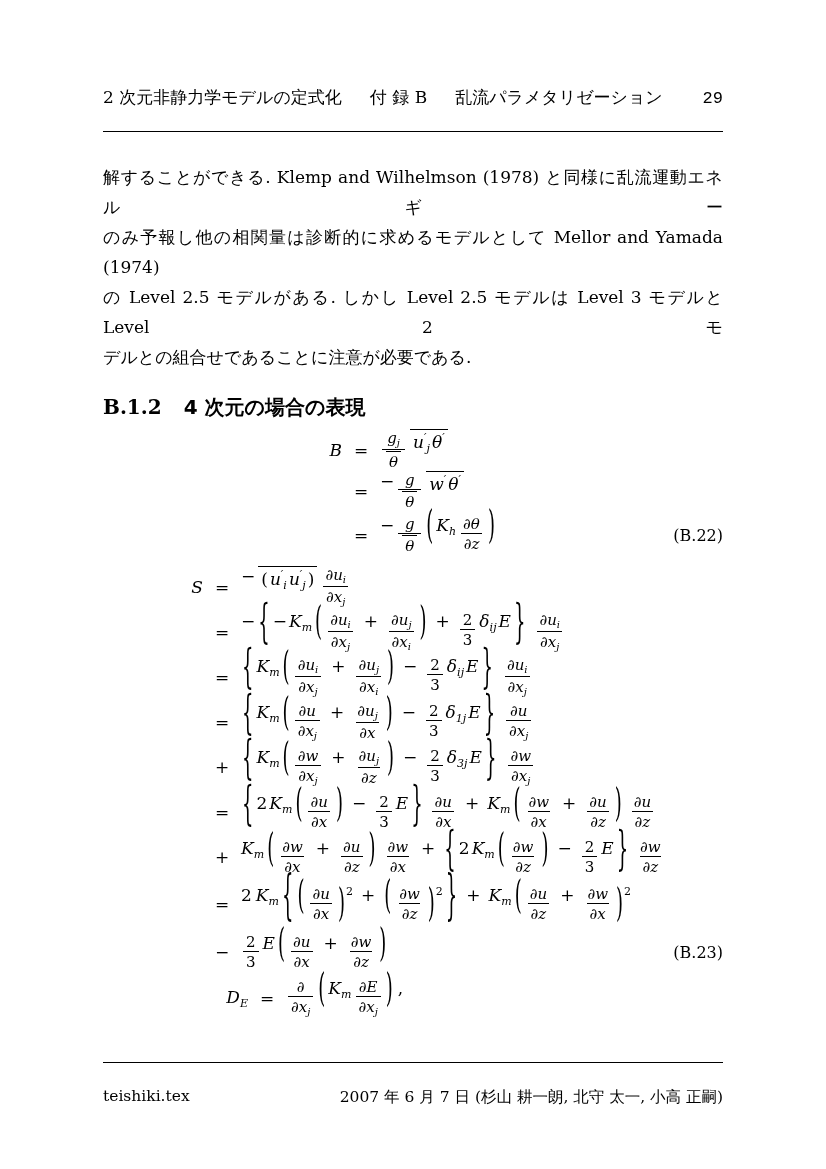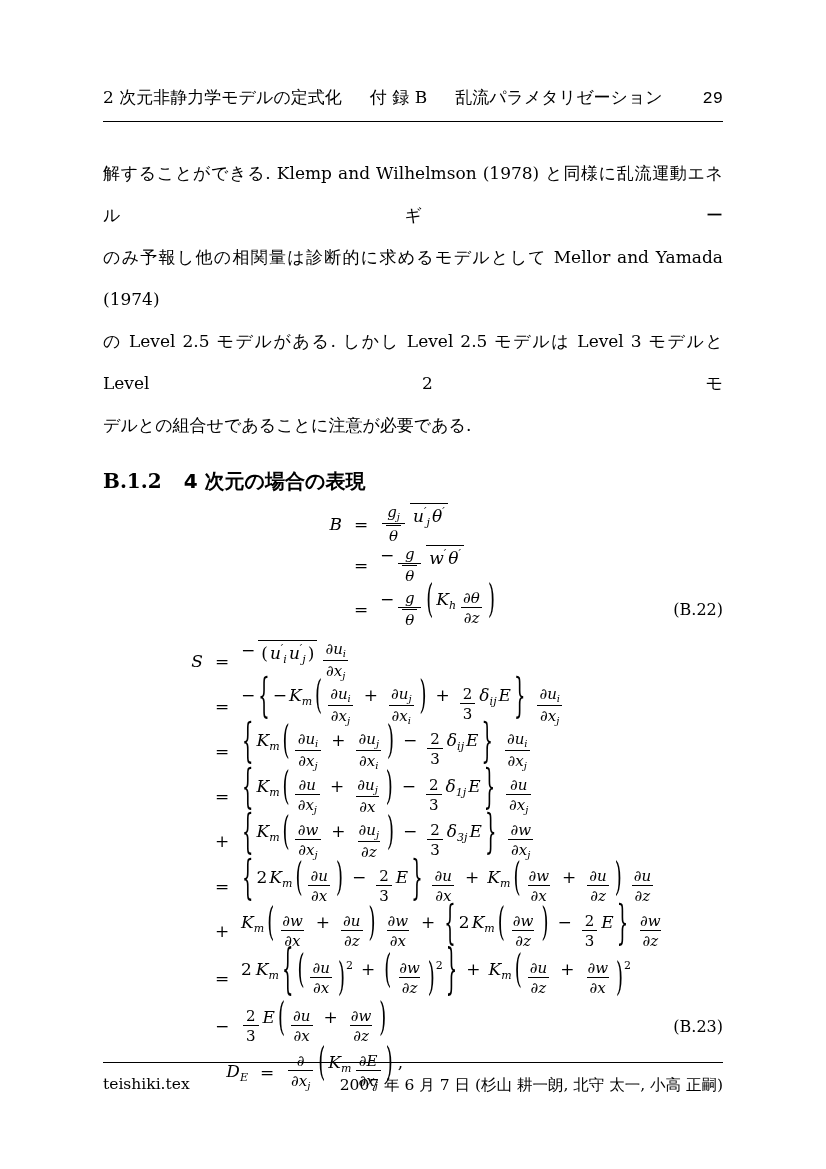--- a/index.html
+++ b/index.html
@@ -4,25 +4,25 @@
 <style>
   html,body{margin:0;padding:0;background:#e8e8e8;}
   .page{
     position:relative;width:826px;height:1169px;margin:0 auto;
     background:#ffffff;box-sizing:border-box;padding:86px 103px 0 103px;
     font-family:"DejaVu Serif","Liberation Serif",serif;color:#000;
     overflow:hidden;
   }
   
   .hdr{display:flex;align-items:baseline;font-size:17px;
-       border-bottom:1.5px solid #000;padding-bottom:12px;}
+       border-bottom:1.5px solid #000;padding-bottom:22px;}
   .hdr-part{margin-right:28px;white-space:nowrap;}
   .hdr-page{margin-left:auto;font-family:Liberation Mono, monospace;}
   
-  .para{font-size:17px;line-height:42px;}
+  .para{font-size:17px;line-height:30px;}
   .para1{margin-top:30px;}
   .fill{text-align:justify;text-align-last:justify;}
   .sec-heading{margin-top:22px;font-weight:bold;font-size:20px;display:flex;align-items:baseline;}
   .sec-num{margin-right:22px;}
   .sec-title{font-family:"DejaVu Sans","Liberation Sans",sans-serif;}
   .para2{margin-top:30px;}
   .after-text{margin-top:8px;font-size:17px;line-height:30px;}
   .imath{font-style:italic;margin:0 6px;display:inline-block;}
   
   .eqblock{position:relative;font-size:17px;}
@@ -45,21 +45,21 @@
   sup{font-size:11px;font-style:italic;vertical-align:7px;}
   .dsup{font-style:normal;vertical-align:14px;}
   .frac{display:inline-flex;flex-direction:column;align-items:center;font-size:15px;margin:0 3px;vertical-align:middle;}
   .frac sub{font-size:10px;vertical-align:-3px;}
   .fnum,.fden{line-height:1.2;padding:0 2px;text-align:center;}
   .fden{border-top:1px solid #000;padding-top:1px;}
   .ol{display:inline-block;border-top:1px solid #000;padding:2px 2px 0 2px;margin:0 2px;line-height:1.1;}
   .del{display:inline-block;line-height:1;font-size:18px;margin:0 1px;}
   
   .footer{position:absolute;left:103px;right:103px;top:1062px;
-          border-top:1px solid #000;padding-top:12px;
+          border-top:1px solid #000;padding-top:24px;
           display:flex;justify-content:space-between;font-size:15.5px;}
 </style>
 </head>
 <body>
 
 <div class="page">
 
   <div class="hdr">
     <span class="hdr-part">2 次元非静力学モデルの定式化</span>
     <span class="hdr-part">付 録 B</span>

